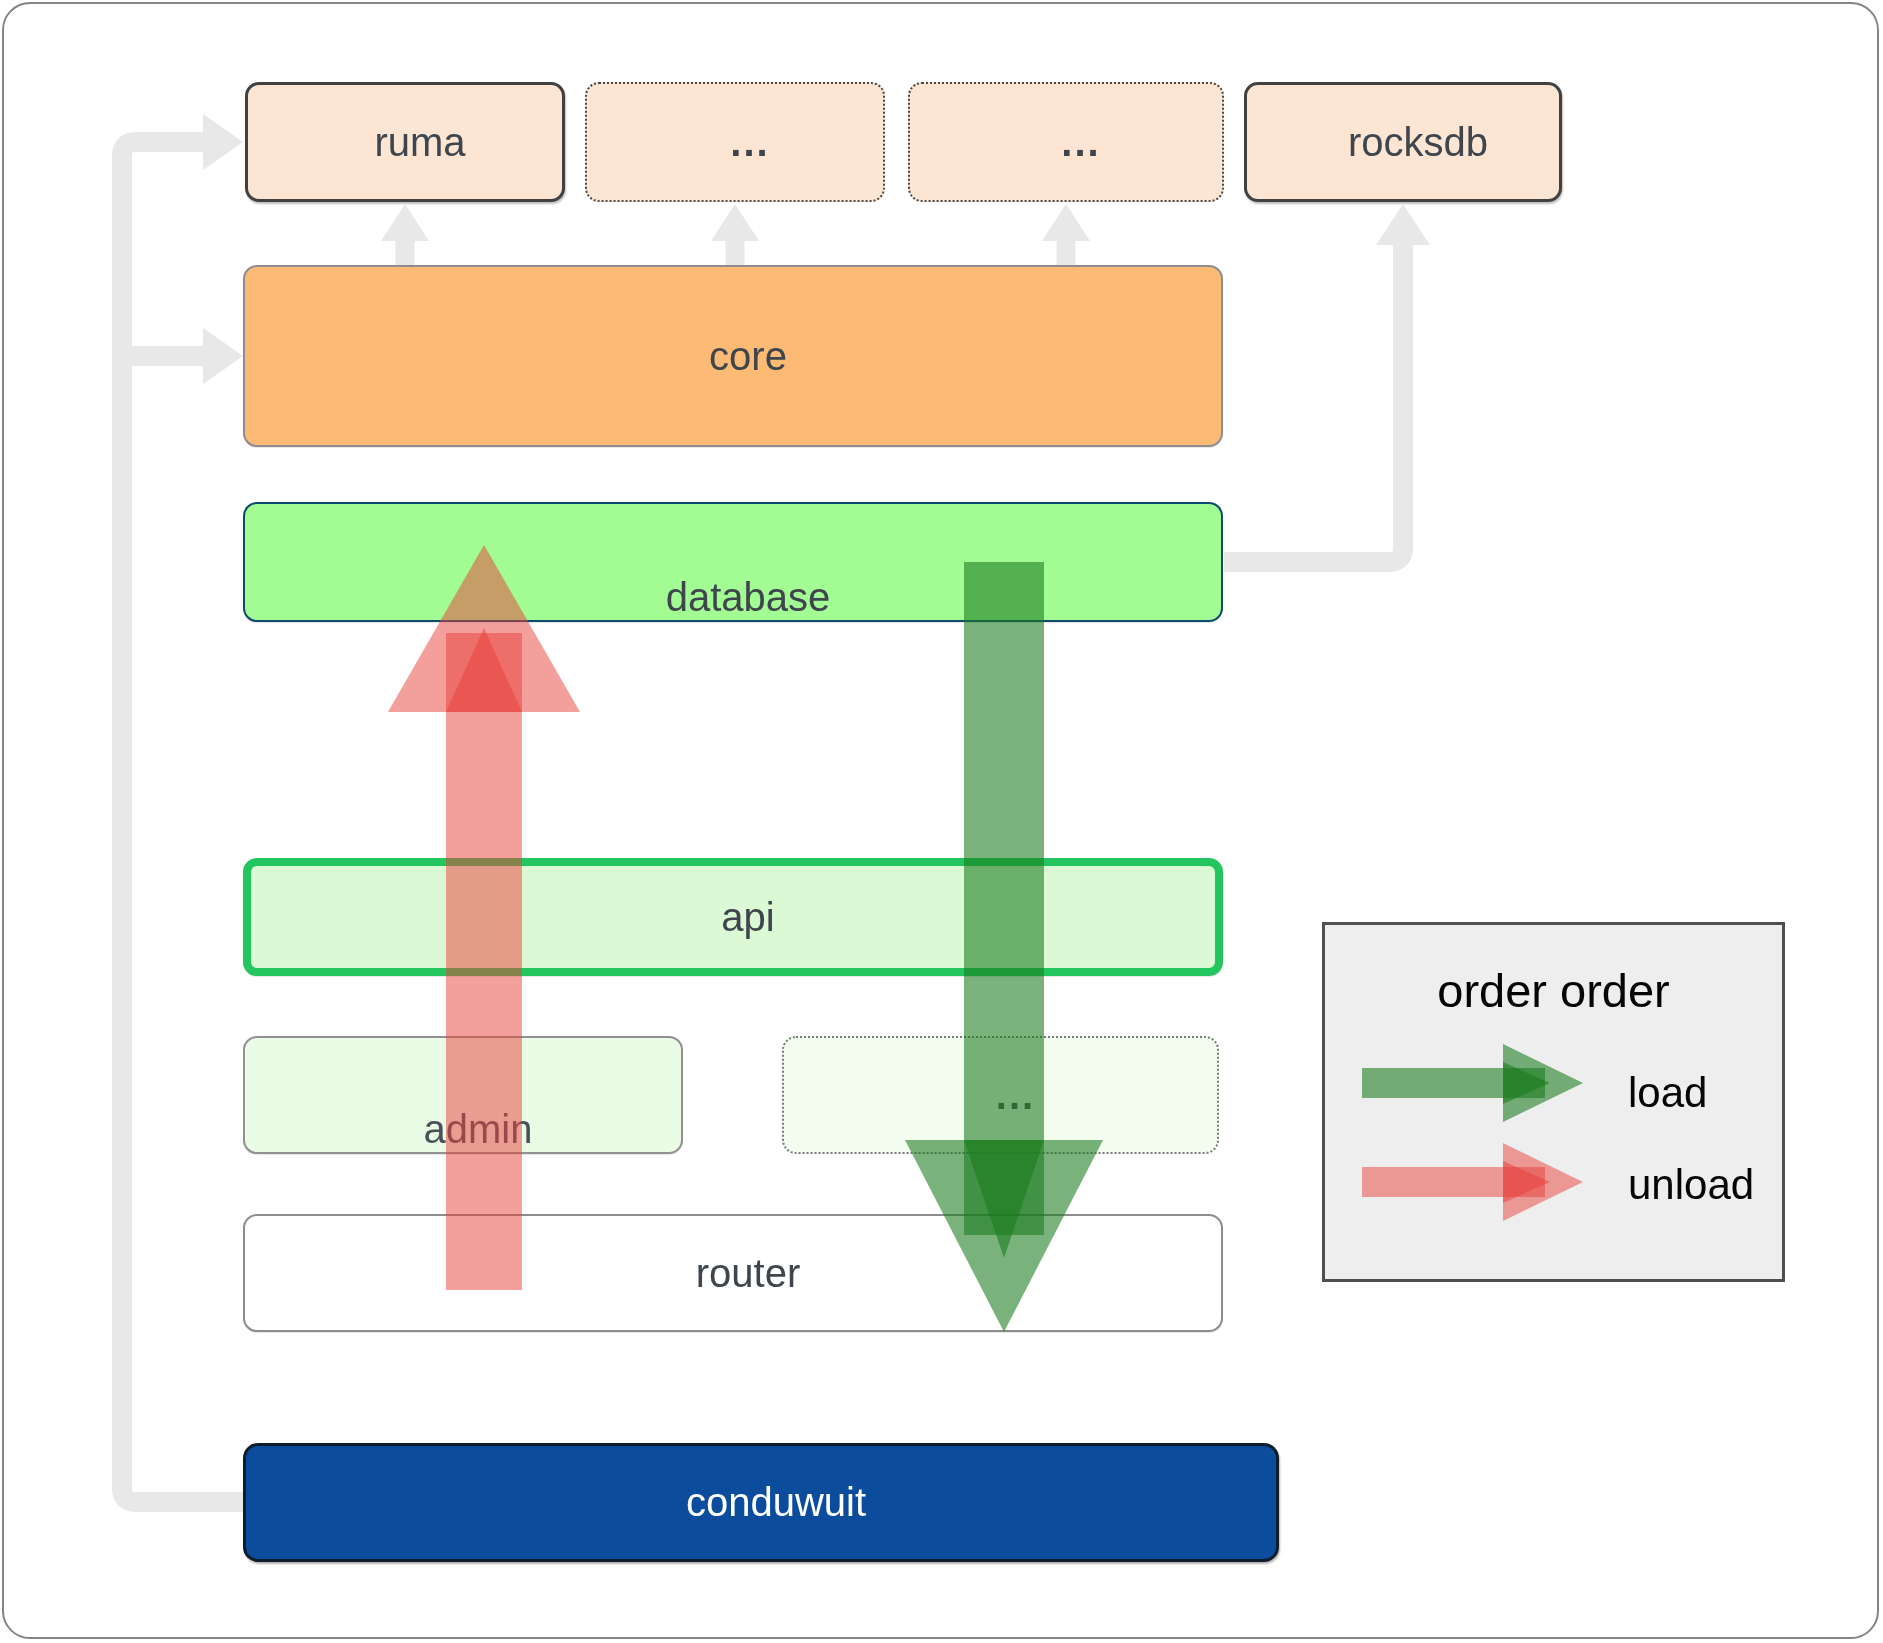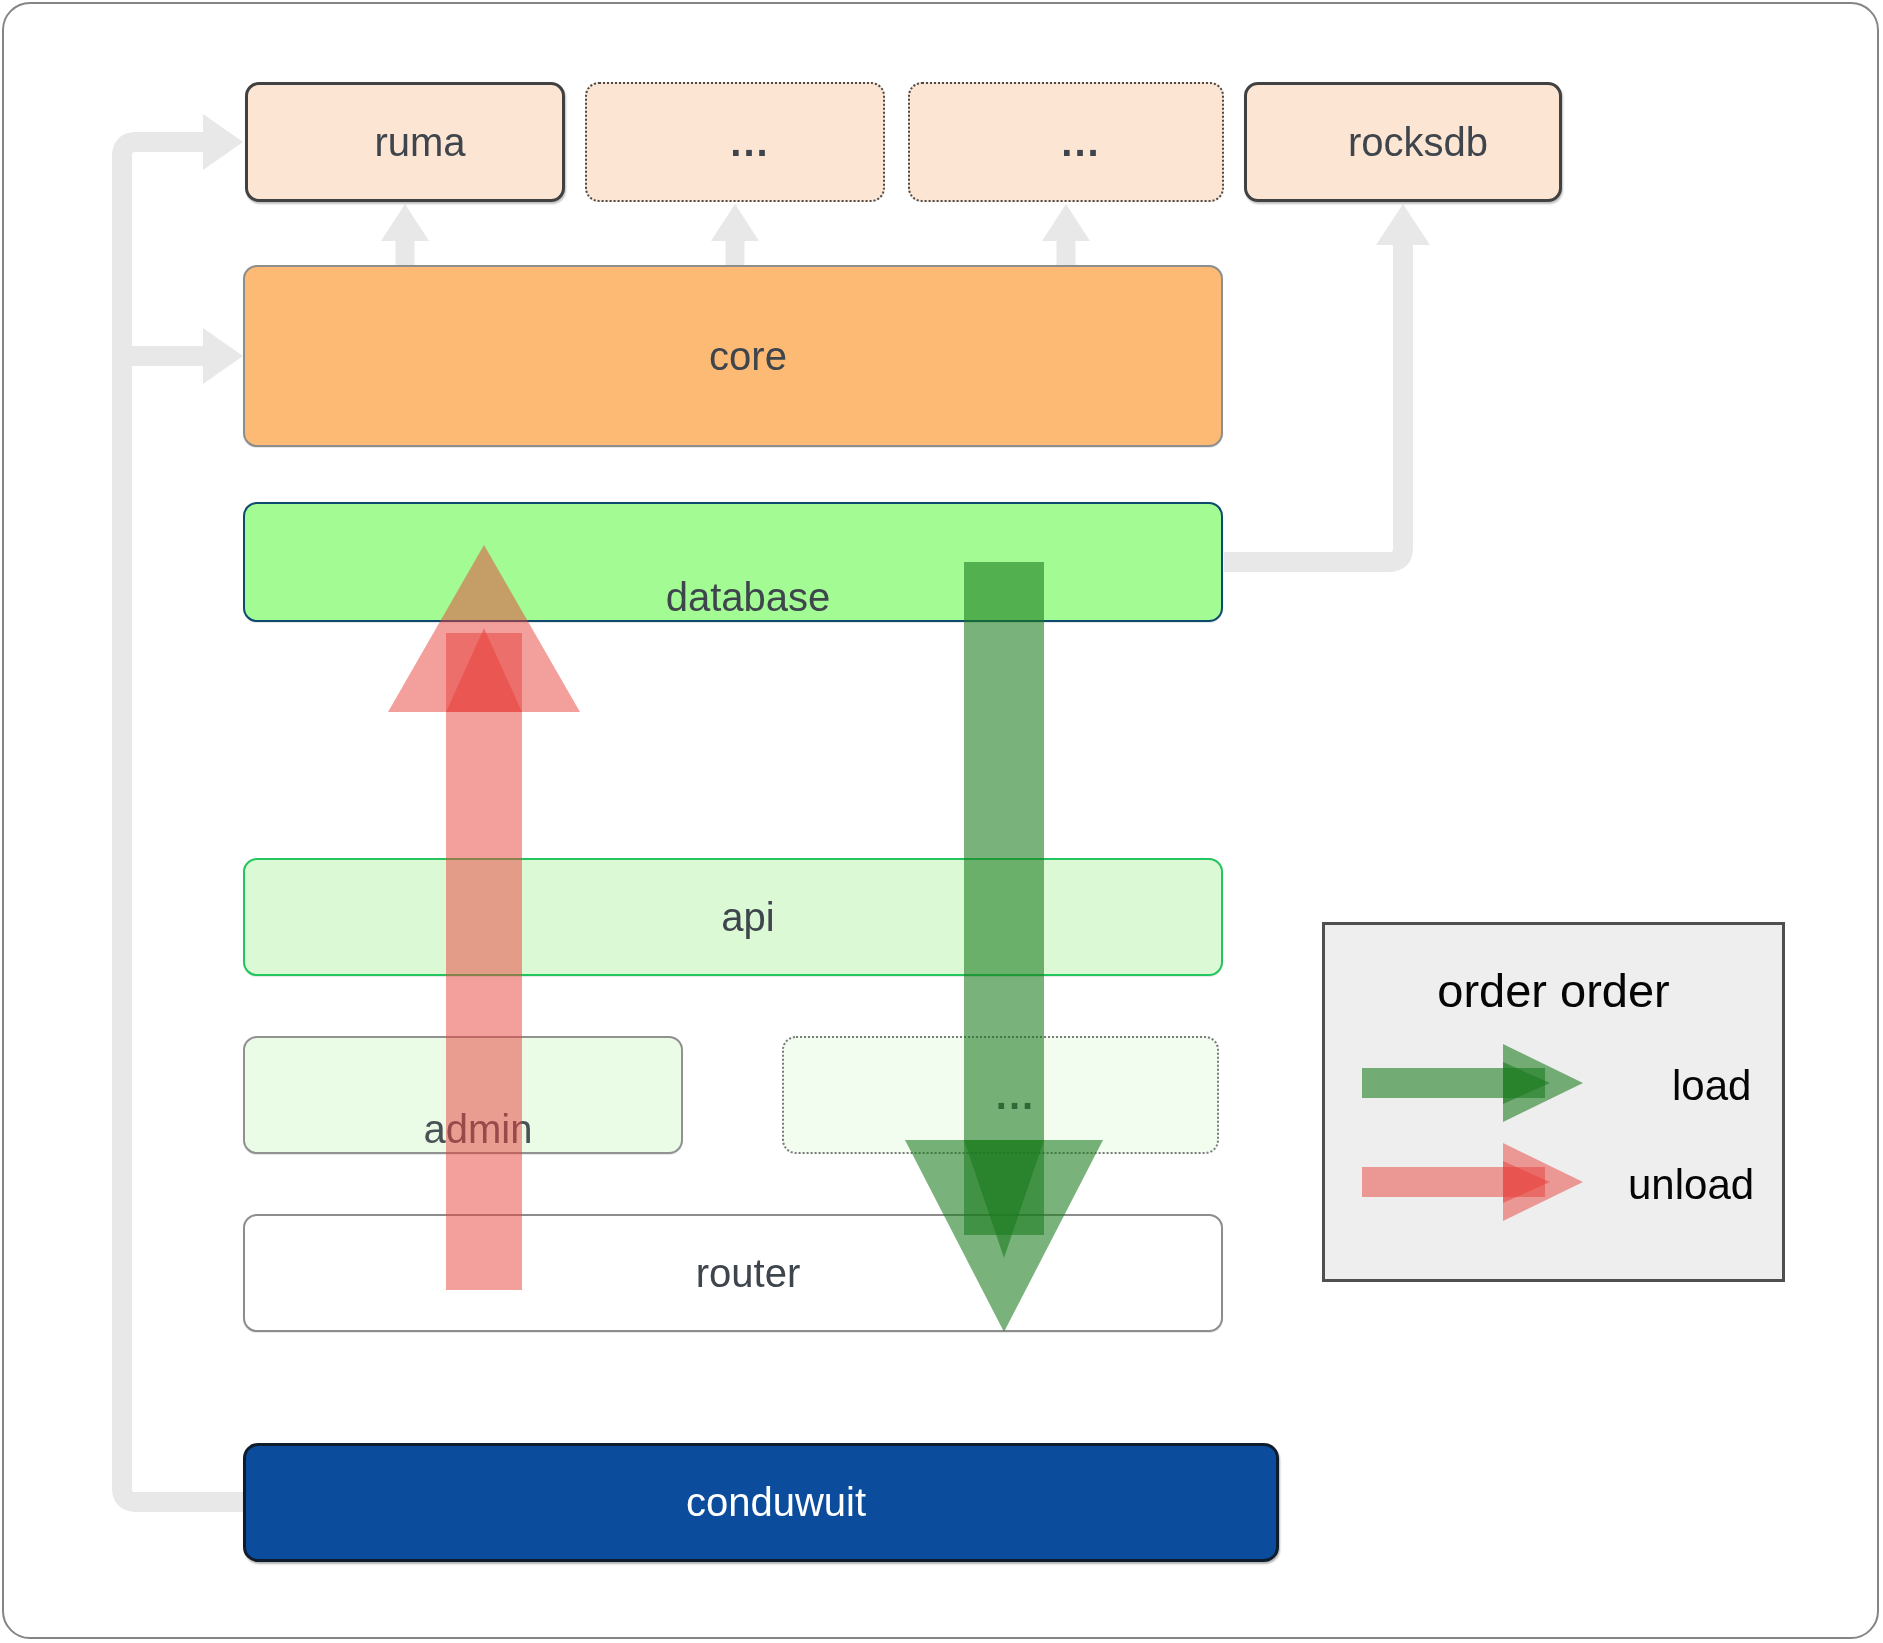--- a/index.html
+++ b/index.html
@@ -35,21 +35,21 @@
   .dots-label{font-weight:800;letter-spacing:2px;}
 
   #node-ruma    {left:245px;top:82px;width:320px;height:120px;}
   #node-dots1   {left:585px;top:82px;width:300px;height:120px;}
   #node-dots2   {left:908px;top:82px;width:316px;height:120px;}
   #node-rocksdb {left:1244px;top:82px;width:318px;height:120px;}
 
   #node-core    {left:243px;top:265px;width:980px;height:182px;background:#fdba74;border:2px solid #8d8d8d;}
   #node-database{left:243px;top:502px;width:980px;height:120px;background:#a2fb93;border:2px solid #0c4a6e;align-items:flex-end;}
   #node-service {left:243px;top:680px;width:980px;height:118px;background:#ccf6c4;border:2px solid #9b9b9b;}
-  #node-api     {left:243px;top:858px;width:980px;height:118px;background:#dcf9d5;border:2px solid #22c55e;}
+  #node-api     {left:243px;top:858px;width:980px;height:118px;background:#dcf9d5;border:8px solid #22c55e;}
   #node-admin   {left:243px;top:1036px;width:440px;height:118px;background:#eafbe6;border:2px solid #919191;color:#4a5258;align-items:flex-end;}
   #node-dots3   {left:782px;top:1036px;width:437px;height:118px;background:#f2fdf0;border:2px dotted #7a7a7a;color:#4a5258;}
   #node-router  {left:243px;top:1214px;width:980px;height:118px;background:#ffffff;border:2px solid #8d8d8d;}
   #node-conduwuit{
     left:243px;top:1443px;width:1036px;height:119px;
     background:#0b4c9d;border:3px solid #0e1c2b;border-radius:15px;
     color:#ffffff;box-shadow:1px 2px 2px rgba(0,0,0,0.3);
   }
 
   #legend{
@@ -59,21 +59,21 @@
   }
   #legend-title{
     position:absolute;left:0;top:38px;width:100%;
     text-align:center;font-size:47px;color:#050505;
   }
   .legend-label{
     position:absolute;left:303px;
     font-size:42px;color:#050505;
     transform:translateY(-50%);
   }
-  #legend-label-load{top:161px;margin-left:44px;}
+  #legend-label-load{top:168px;}
   #legend-label-unload{top:260px;}
 </style>
 </head>
 <body>
 
 <div id="page">
   <div id="frame"></div>
 
   <svg id="underlay" class="layer" width="1883" height="1643" viewBox="0 0 1883 1643">
     <g fill="none" stroke="#e8e8e8" stroke-width="20">

